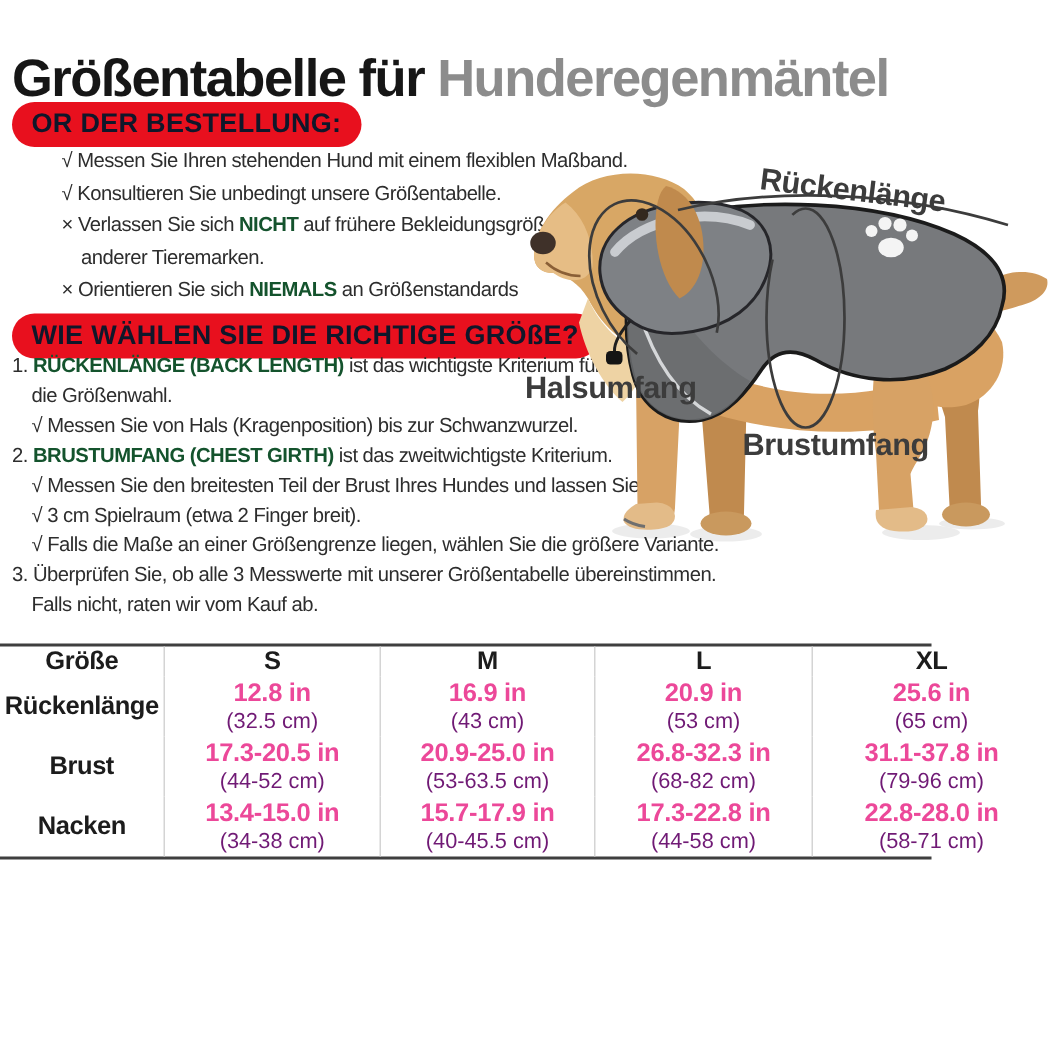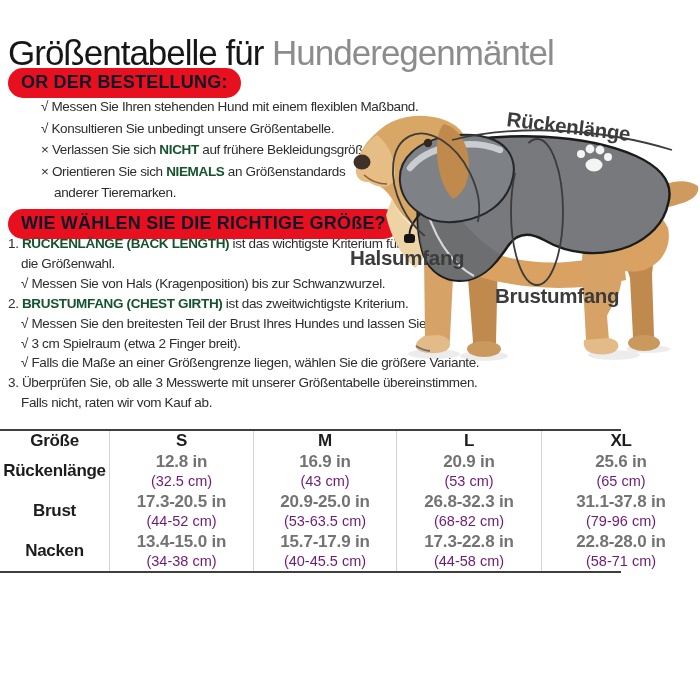--- a/index.html
+++ b/index.html
@@ -5,21 +5,21 @@
   html,body{margin:0;padding:0;}
   body{
     width:700px;height:700px;overflow:hidden;background:#ffffff;
     font-family:"Liberation Sans","DejaVu Sans",sans-serif;
     position:relative;color:#2d2d2d;
   }
   .abs{position:absolute;}
   
   #page-title{
     left:8px;top:10px;width:690px;
-    font-size:35px;font-weight:400;letter-spacing:-1px;white-space:nowrap;
+    font-size:35px;font-weight:700;letter-spacing:-1px;white-space:nowrap;
   }
   #page-title .t-black{color:#161616;}
   #page-title .t-gray{color:#8c8c8c;}
   
   .badge{
     display:inline-block;background:#e8101e;color:#0f172a;
     font-size:18px;font-weight:700;letter-spacing:.2px;
     padding:4px 13px 5px 13px;border-radius:15px;white-space:nowrap;
   }
   #badge-preorder{left:8px;top:68px;}
@@ -43,38 +43,38 @@
     display:grid;grid-template-columns:110px 144px 143px 145px 158px;
     grid-auto-rows:auto;background:#ffffff;
   }
   .cell{
     border-right:1px solid #d4d4d4;
     display:flex;flex-direction:column;align-items:center;justify-content:center;
     text-align:center;
   }
   .cell.last{border-right:none;}
   .cell .rowlabel{font-size:17px;font-weight:700;color:#1c1c1c;letter-spacing:-.3px;}
-  .cell .val{font-size:17px;font-weight:700;color:#737373;letter-spacing:-.2px;line-height:21px;}
+  .cell .val{font-size:17px;font-weight:700;color:#ec4899;letter-spacing:-.2px;line-height:21px;}
   .cell .sub{font-size:14.5px;font-weight:400;color:#701a75;line-height:19px;}
   
   .diag-label{font-family:"Liberation Sans","DejaVu Sans",sans-serif;font-size:20.5px;font-weight:600;fill:#3c3c3c;letter-spacing:-.3px;}
 </style>
 </head>
 <body>
 
 <h1 id="page-title" class="abs"><span class="t-black">Größentabelle für </span><span class="t-gray">Hunderegenmäntel</span></h1>
 
 <div id="badge-preorder" class="abs badge">OR DER BESTELLUNG:</div>
 
 <div id="list-preorder" class="abs copy">
   <div class="line"><span>√ Messen Sie Ihren stehenden Hund mit einem flexiblen Maßband.</span><span class="em"></span><span></span></div>
   <div class="line"><span>√ Konsultieren Sie unbedingt unsere Größentabelle.</span><span class="em"></span><span></span></div>
   <div class="line"><span>× Verlassen Sie sich </span><span class="em">NICHT</span><span> auf frühere Bekleidungsgrößen</span></div>
+  <div class="line ind"><span>anderer Tieremarken.</span></div>
   <div class="line"><span>× Orientieren Sie sich </span><span class="em">NIEMALS</span><span> an Größenstandards</span></div>
-  <div class="line ind"><span>anderer Tieremarken.</span></div>
 </div>
 
 <div id="badge-howto" class="abs badge">WIE WÄHLEN SIE DIE RICHTIGE GRÖßE?</div>
 
 <div id="list-howto" class="abs copy">
   <div class="line"><span>1. </span><span class="em">RÜCKENLÄNGE (BACK LENGTH)</span><span> ist das wichtigste Kriterium für</span></div>
   <div class="line ind"><span>die Größenwahl.</span></div>
   <div class="line ind"><span>√ Messen Sie von Hals (Kragenposition) bis zur Schwanzwurzel.</span></div>
   <div class="line"><span>2. </span><span class="em">BRUSTUMFANG (CHEST GIRTH)</span><span> ist das zweitwichtigste Kriterium.</span></div>
   <div class="line ind"><span>√ Messen Sie den breitesten Teil der Brust Ihres Hundes und lassen Sie ca.</span></div>

